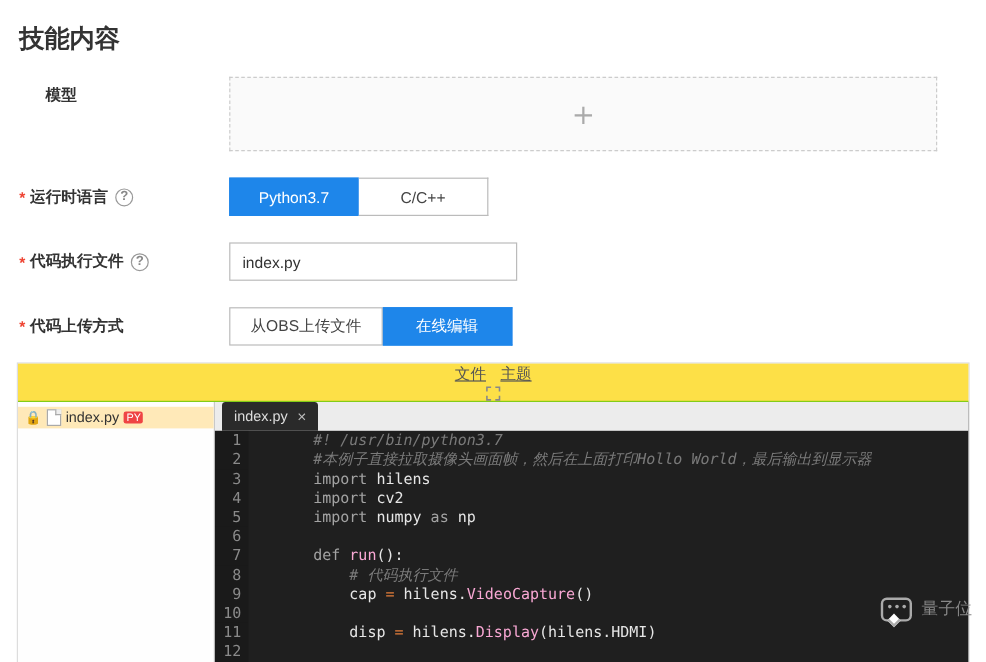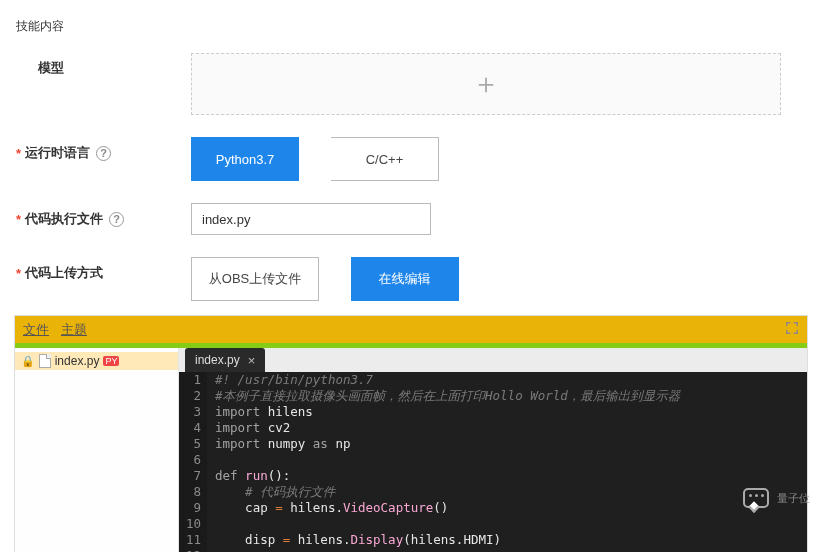--- a/index.html
+++ b/index.html
@@ -1,57 +1,57 @@
 <!DOCTYPE html>
 <html><head>
 <meta charset="utf-8">
 <style>
   * { box-sizing: border-box; margin: 0; padding: 0; }
   body { font-family: "Microsoft YaHei", "Helvetica Neue", Arial, sans-serif; font-size: 13px; color: #333; background: #fff; width: 822px; }
   .container { padding: 18px 0 0 16px; }
-  h2.section-title { font-size: 12px; font-weight: normal; margin-bottom: 18px; }
+  h2.section-title { font-size: 21px; font-weight: bold; margin-bottom: 18px; }
   .form-row { display: flex; align-items: flex-start; margin-bottom: 22px; }
   .label-col { width: 175px; display: flex; align-items: center; padding-top: 6px; font-size: 13px; color: #333; font-weight: bold; }
   .label-col.centered { padding-top: 0; height: 32px; }
   .req { color: #e43; margin-right: 4px; }
   .helpmark { display:inline-flex; align-items:center; justify-content:center; width:15px; height:15px; border:1px solid #999; border-radius:50%; color:#888; font-size:11px; margin-left:6px; cursor:pointer; }
   .upload-box { width: 590px; height: 62px; border: 1px dashed #ccc; display:flex; align-items:center; justify-content:center; color:#aaa; font-size: 28px; font-weight: 200; cursor:pointer; background:#fafafa; }
   .btn-group { display:flex; }
-  .btn { height: 44px; min-width: 108px; display:flex; align-items:center; justify-content:center; border:1px solid #bbb; font-size:13px; cursor:pointer; background:#fff; color:#444; padding: 0 10px;}
+  .btn { height: 32px; min-width: 108px; display:flex; align-items:center; justify-content:center; border:1px solid #bbb; font-size:13px; cursor:pointer; background:#fff; color:#444; padding: 0 10px;}
   .btn.active { background:#1e86ea; color:#fff; border-color:#1e86ea; }
-  .btn + .btn { border-left: none; margin-left: 32px; }
+  .btn + .btn { border-left: none; }
   .text-input { height: 32px; width: 240px; border:1px solid #bbb; padding: 0 10px; font-size:13px; color:#333; }
   
   .editor-panel { border:1px solid #ddd; margin: 0 14px 0 14px; }
-  .editor-toolbar { display:flex; align-items:center; justify-content:space-between; height:32px; background:#eab308; border-bottom:5px solid #84cc16; padding: 0 8px; }
+  .editor-toolbar { display:flex; align-items:center; justify-content:space-between; height:32px; background:#fde047; border-bottom:1px solid #84cc16; padding: 0 8px; flex-direction: column; }
   .menu { display:flex; gap: 12px; }
   .menu-item { color:#555; text-decoration: underline; cursor:pointer; font-size:13px; }
   .expand-icon svg { width:14px; height:14px; stroke:#888; fill:none; stroke-width:1.5; }
   .editor-body { display:flex; height: 240px; background:#fff; }
   .file-tree { width: 164px; border-right:1px solid #e4e4e4; background:#fefefe; padding-top:4px; }
   .file-item { display:flex; align-items:center; gap:4px; padding:2px 6px; font-size:12px; cursor:pointer; }
   .file-item.selected { background:#ffe9b8; }
   .lock-icon { color:#c9a227; font-size:11px; }
   .docicon { width:12px; height:14px; background:#fff; border:1px solid #aaa; position:relative; }
   .docicon::after { content:""; position:absolute; right:-1px; top:-1px; width:4px; height:4px; background:#eee; border-left:1px solid #aaa; border-bottom:1px solid #aaa; }
   .pybadge { font-size:9px; background:#ef4444; color:#fff; padding:0 2px; border-radius:2px; }
   .code-area { flex:1; background:#1f1f1f; color:#eee; display:flex; flex-direction:column; }
   .tab-strip { display:flex; background:#ececec; height:24px; align-items:flex-end; }
   .code-tab { display:flex; align-items:center; gap:8px; height:24px; padding:0 10px; background:#2a2a2a; color:#ddd; font-size:12px; border-top-left-radius:3px; border-top-right-radius:3px; margin-left:6px; cursor:pointer; }
   .code-tab .close { cursor:pointer; color:#bbb; font-size:13px; }
   .code-scroll { flex:1; overflow:auto; font-family: Menlo, Consolas, monospace; font-size:12.5px; line-height:16px; }
   .code-line { display:flex; }
   .gutter { width:28px; text-align:right; padding-right:6px; color:#8a8a8a; background:#1a1a1a; user-select:none; }
-  .code { padding-left:8px; white-space: pre; color:#e6e6e6; }
+  .code { padding-left:8px; white-space: pre; color:#e6e6e6;margin-left:46px; }
   .cm-comment { color:#7a7a7a; font-style:italic; }
   .cm-kw { color:#a3a3a3; }
   .cm-fn { color:#f9a8d4; }
   .cm-op { color:#e07c3a; }
   
-  .watermark { position:absolute; right:12px; top: 488px; display:flex; align-items:center; gap:8px; color:#888; font-size:11px; }
+  .watermark { position:absolute; right:12px; top: 498px; display:flex; align-items:center; gap:8px; color:#888; font-size:14px; }
   .wm-bubble { width:26px; height:20px; border:2px solid #aaa; border-radius:5px; position:relative; }
   .wm-bubble::after{ content:""; position:absolute; bottom:-5px; left:5px; width:6px; height:6px; background:#fff; border-right:2px solid #aaa; border-bottom:2px solid #aaa; transform:rotate(45deg); }
   .wm-dots { position:absolute; top:4px; left:4px; display:flex; gap:3px; }
   .wm-dots span{ width:3px; height:3px; background:#aaa; border-radius:50%; }
 </style>
 </head>
 <body>
 
 <div class="container">
   <h2 class="section-title">技能内容</h2>

